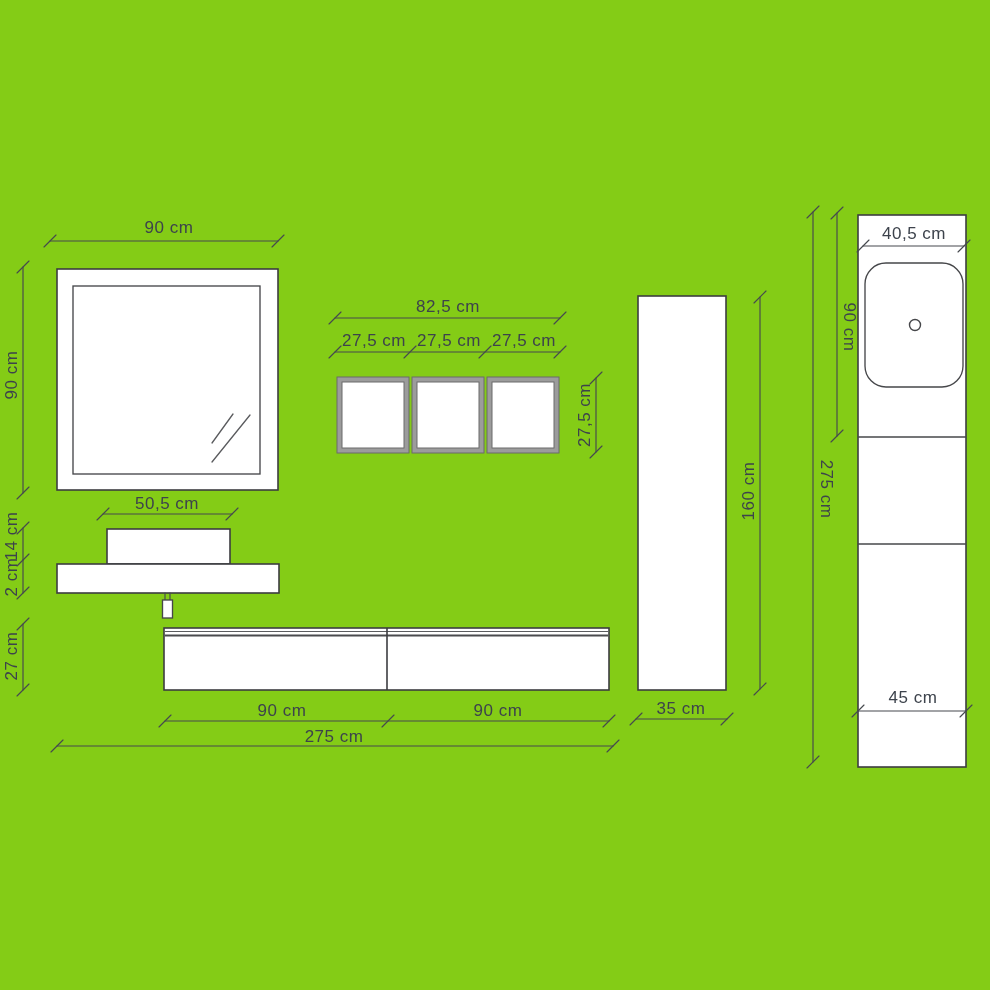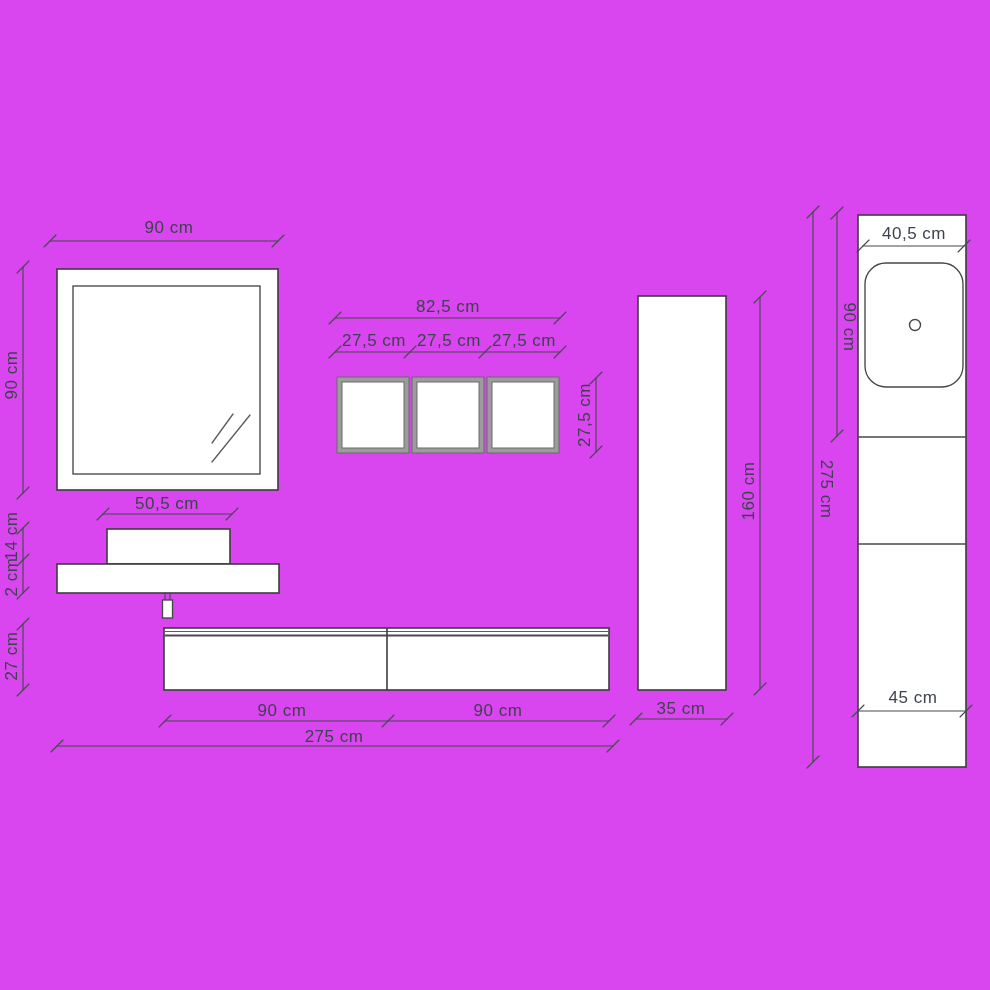--- a/index.html
+++ b/index.html
@@ -4,21 +4,21 @@
 <style>
   html, body {
     margin: 0;
     padding: 0;
     background: #ffffff;
   }
   .stage {
     position: relative;
     width: 990px;
     height: 990px;
-    background: #d946ef;
+    background: #84cc16;
   }
   svg { display: block; }
   
   .dl {
     stroke: #46494e;
     stroke-width: 1.15;
     fill: none;
     stroke-linecap: round;
   }
   

